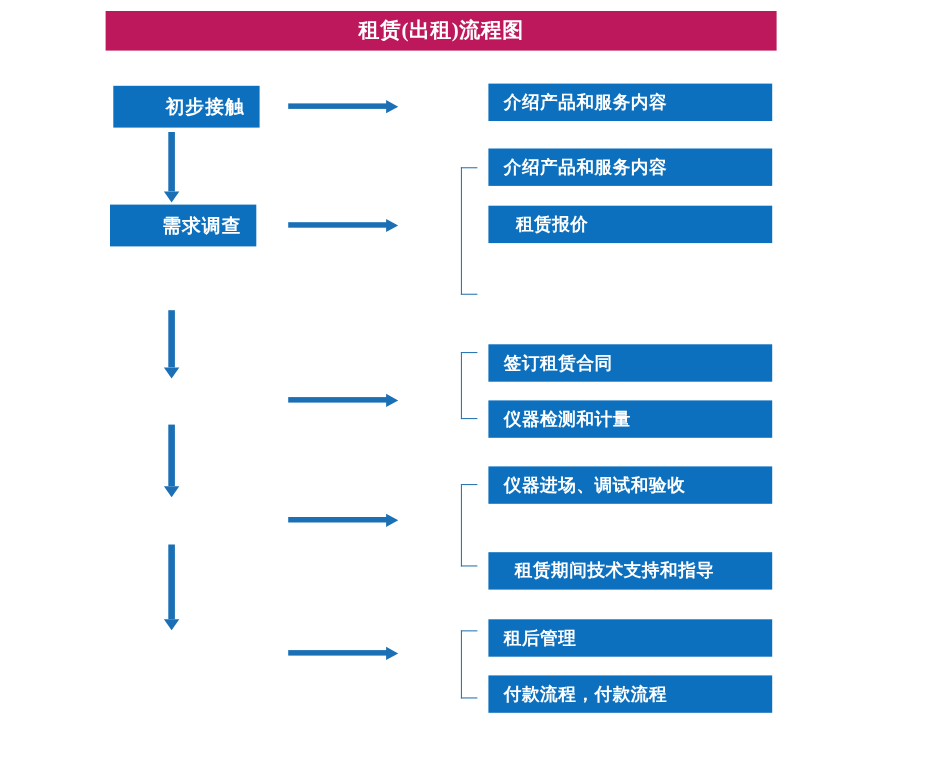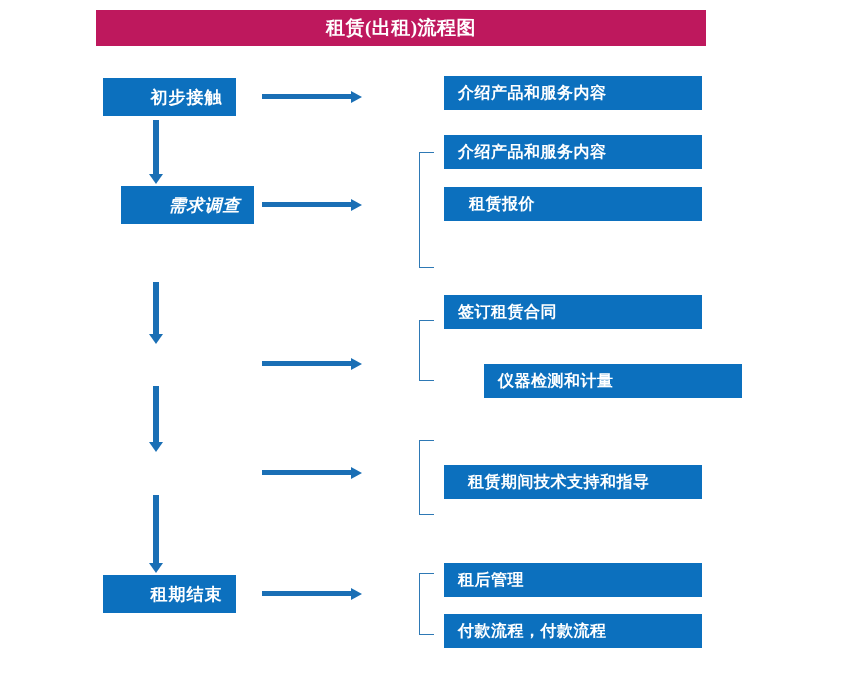--- a/index.html
+++ b/index.html
@@ -128,22 +128,21 @@
   }
 </style>
 </head>
 <body>
 
 <div id="canvas">
 
   <div class="title-bar">租赁(出租)流程图</div>
 
   <div class="stage-box" style="left:103px; top:78px;">初步接触</div>
-  <div class="stage-box" style="left:121px; top:186px;font-style:italic;">需求调查</div>
-  <div class="stage-box" style="left:103px; top:575px;">租期结束</div>
+  <div class="stage-box" style="left:100px; top:186px;">需求调查</div>
 
   <div class="v-arrow" style="left:149px; top:120px; height:64px;">
     <div class="shaft" style="height:54px;"></div>
     <div class="head" style="top:54px;"></div>
   </div>
 
   <div class="v-arrow" style="left:149px; top:282px; height:62px;">
     <div class="shaft" style="height:52px;"></div>
     <div class="head" style="top:52px;"></div>
   </div>
@@ -184,19 +183,20 @@
   </div>
 
   <div class="bracket" style="left:419px; top:152px; height:116px;"></div>
   <div class="bracket" style="left:419px; top:320px; height:61px;"></div>
   <div class="bracket" style="left:419px; top:440px; height:75px;"></div>
   <div class="bracket" style="left:419px; top:573px; height:62px;"></div>
 
   <div class="detail-box" style="top:76px;">介绍产品和服务内容</div>
   <div class="detail-box" style="top:135px;">介绍产品和服务内容</div>
   <div class="detail-box" style="top:187px;padding-left:25px;">租赁报价</div>
-  <div class="detail-box" style="top:295px;">签订租赁合同</div>
-  <div class="detail-box" style="top:364px;margin-left:40px;">仪器检测和计量</div>
-  <div class="detail-box" style="top:465px;padding-left:24px;">租赁期间技术支持和指导</div>
+  <div class="detail-box" style="top:313px;">签订租赁合同</div>
+  <div class="detail-box" style="top:364px;">仪器检测和计量</div>
+  <div class="detail-box" style="top:424px;">仪器进场、调试和验收</div>
+  <div class="detail-box" style="top:502px;padding-left:24px;">租赁期间技术支持和指导</div>
   <div class="detail-box" style="top:563px;">租后管理</div>
   <div class="detail-box" style="top:614px;">付款流程，付款流程</div>
 
 </div>
 
 </body></html>

